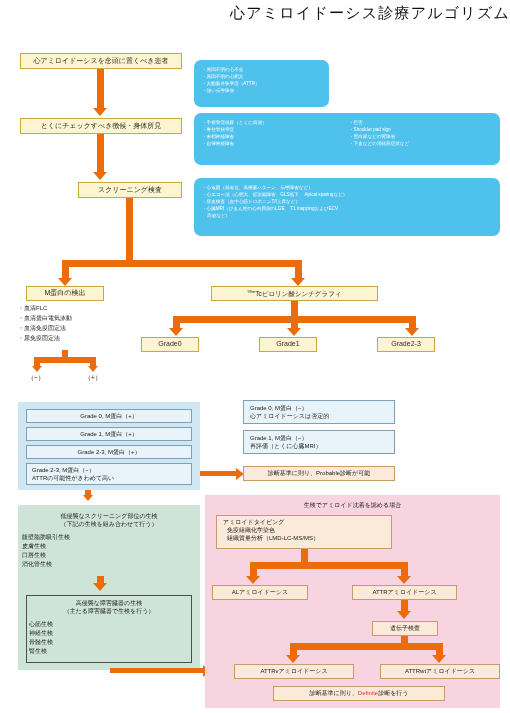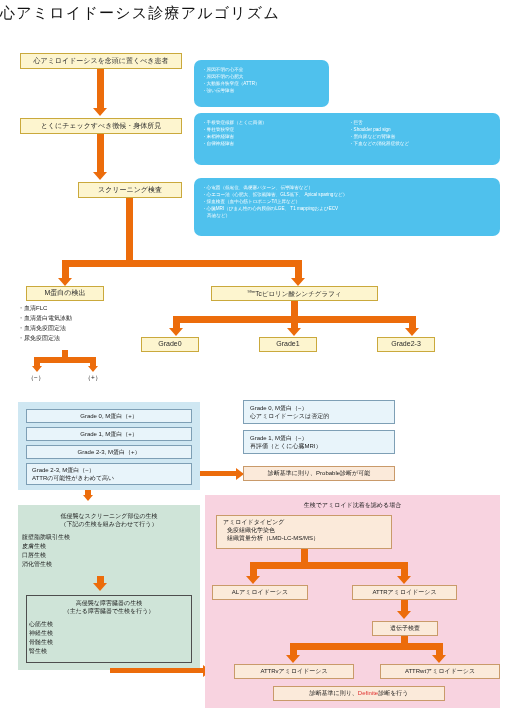--- a/index.html
+++ b/index.html
@@ -6,21 +6,21 @@
   body{
     width:510px;height:713px;position:relative;
     background:#ffffff;
     font-family:"Liberation Sans","DejaVu Sans",sans-serif;
     color:#1a1a1a;overflow:hidden;
   }
   .abs{position:absolute;box-sizing:border-box;}
 
   
   .title{
-    left:0;top:4px;width:510px;text-align:left;
+    left:0;top:4px;width:510px;text-align:right;
     font-family:"Liberation Serif","DejaVu Serif",serif;
     font-size:15px;letter-spacing:1.2px;color:#111;
   }
 
   
   .ybox{
     background:#fdf5cf;border:1px solid #caa93c;
     font-size:7px;display:flex;align-items:center;justify-content:center;
     text-align:center;line-height:1.25;color:#2a2a2a;padding:1px 2px;
   }

